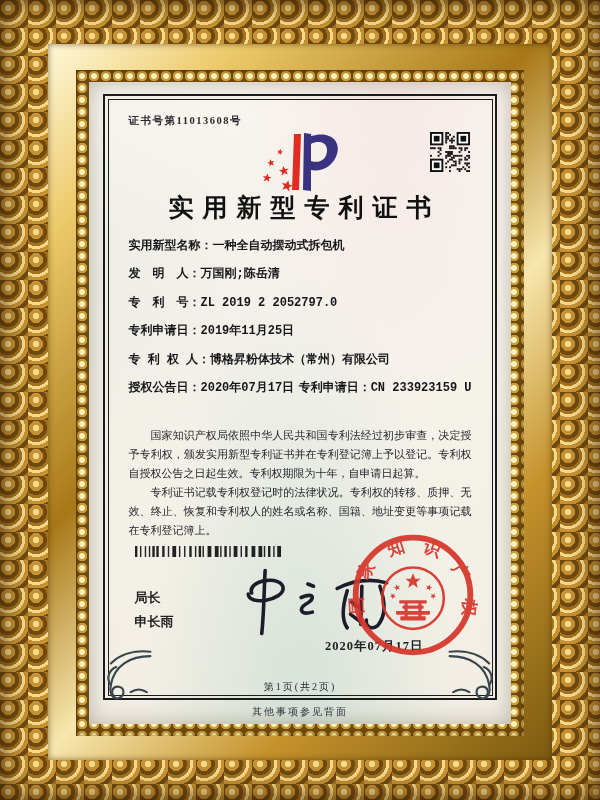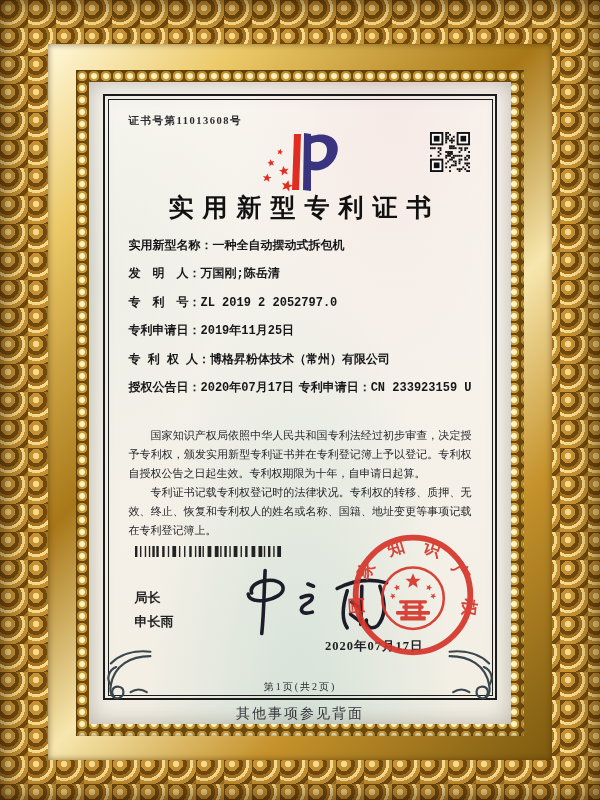--- a/index.html
+++ b/index.html
@@ -53,21 +53,21 @@
   .paras{font-size:11px;line-height:1.72;text-align:justify;color:#26262b;font-weight:500;}
   .paras p{margin:0;text-indent:2em;}
   
   .bottom{position:relative;flex:1;min-height:138px;}
   .barcode{position:absolute;left:6px;top:6px;width:150px;height:11px;}
   .issuer{position:absolute;left:6px;top:46px;font-size:13px;font-weight:bold;line-height:1.85;color:#222;}
   .sig{position:absolute;left:104px;top:26px;}
   .seal{position:absolute;right:-10px;top:-14px;width:138px;height:138px;}
   .seal-date{position:absolute;right:48px;top:98px;font-size:12.5px;font-weight:bold;letter-spacing:1px;color:#1d1d22;z-index:0;}
   .page-num{text-align:center;font-size:10px;letter-spacing:2px;color:#2a2a2e;margin-top:2px;}
-  .back-note{height:20px;text-align:center;font-size:14px;letter-spacing:2px;color:#33333a;padding-top:5px;}
+  .back-note{height:20px;text-align:center;font-size:10px;letter-spacing:2px;color:#33333a;padding-top:5px;}
   
   .flourish{position:absolute;width:54px;height:54px;bottom:-5px;z-index:2;}
   .flourish.left{left:-5px;}
   .flourish.right{right:-5px;transform:scaleX(-1);}
 </style>
 </head>
 <body>
 
 <div class="photo">
  <div class="frame-ornate">

